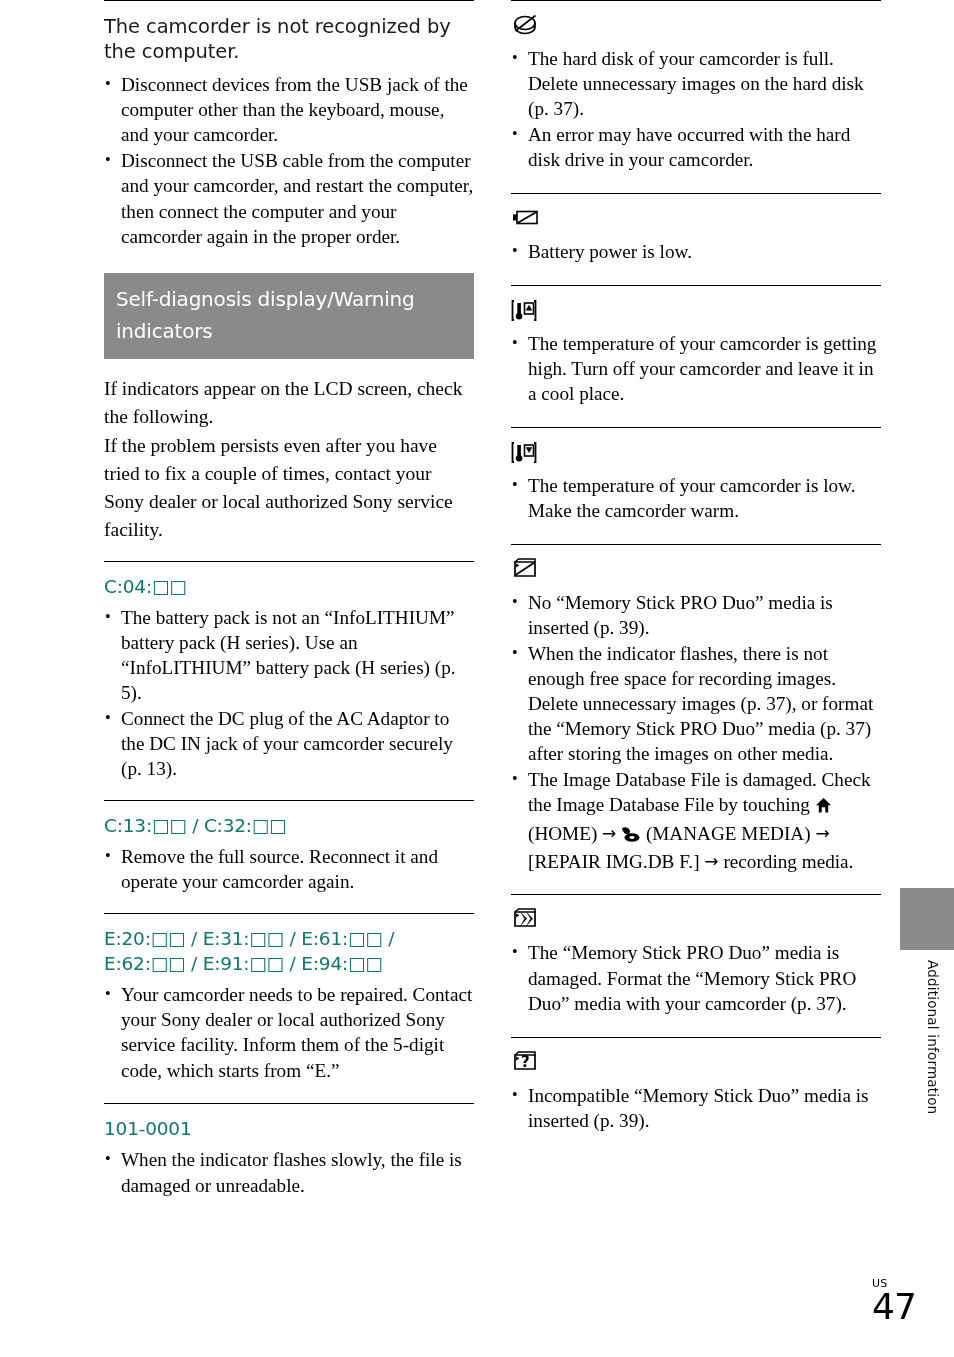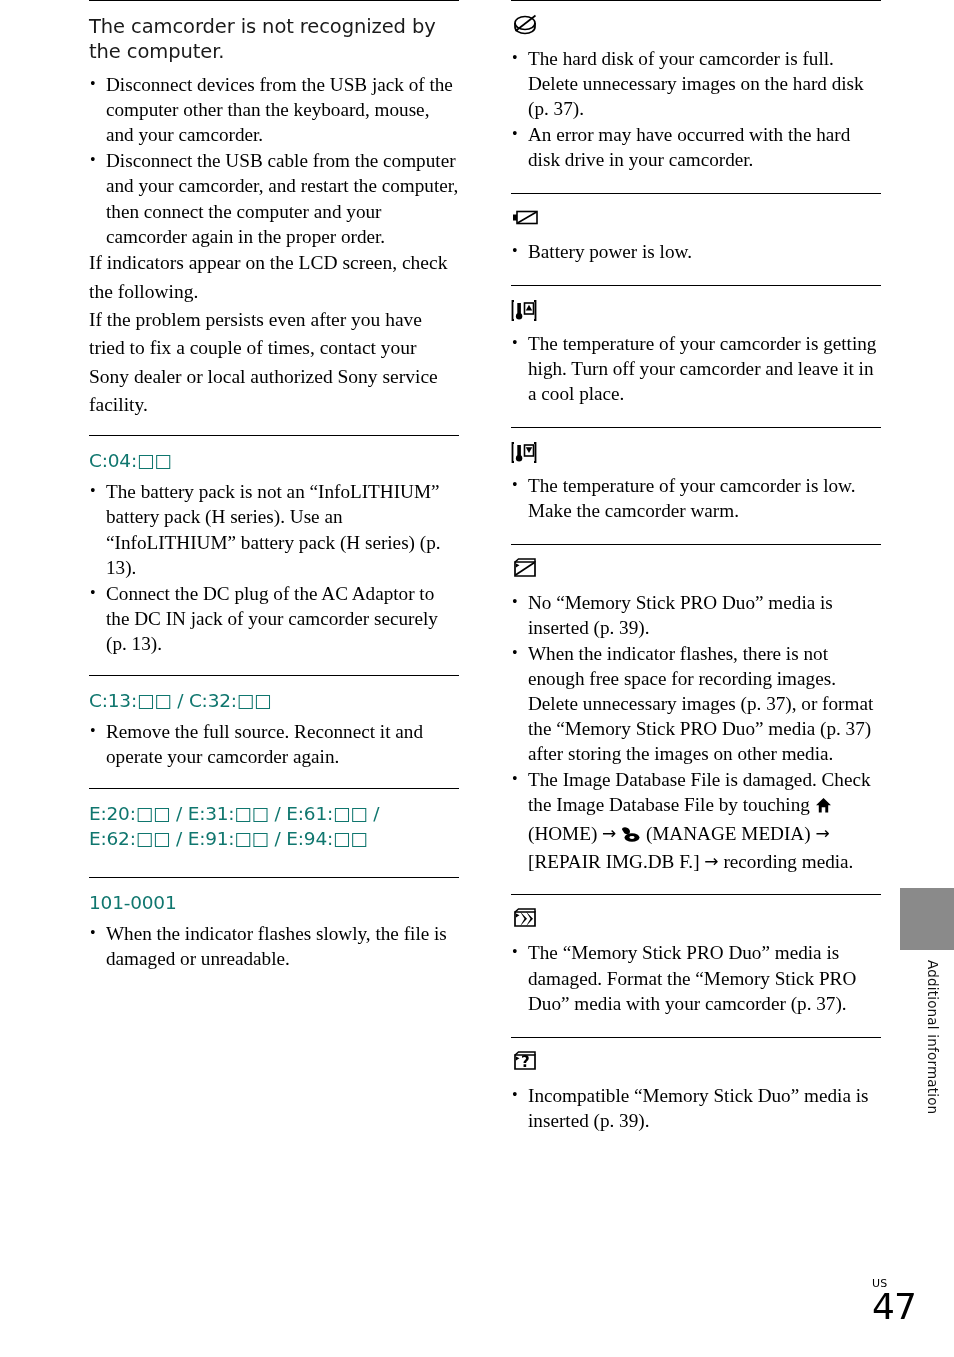--- a/index.html
+++ b/index.html
@@ -8,21 +8,21 @@
     background:#ffffff;
     font-family:"Liberation Serif", serif;
     color:#000;
     position:relative;
     overflow:hidden;
   }
   .page{position:absolute;inset:0;}
 
   
   .col{position:absolute;top:0;}
-  .col-left{left:89px;width:370px;}
+  .col-left{left:104px;width:370px;}
   .col-right{left:511px;width:370px;}
 
   
   .rule{border-top:1.6px solid #000;height:0;margin:0;}
   .rule-thin{border-top:1.1px solid #000;height:0;margin:0;}
 
   
   h2.qhead{
     font-family:"DejaVu Sans", sans-serif;
     font-weight:400;
@@ -130,42 +130,46 @@
 
     <div class="rule"></div>
 
     <h2 class="qhead">The camcorder is not recognized by the computer.</h2>
 
     <ul class="blist">
       <li>Disconnect devices from the USB jack of the computer other than the keyboard, mouse, and your camcorder.</li>
       <li>Disconnect the USB cable from the computer and your camcorder, and restart the computer, then connect the computer and your camcorder again in the proper order.</li>
     </ul>
 
+    <div class="banner">Self-diagnosis display/Warning indicators</div>
 
     <p class="para" style="white-space:pre-line;">If indicators appear on the LCD screen, check the following.
 If the problem persists even after you have tried to fix a couple of times, contact your Sony dealer or local authorized Sony service facility.</p>
 
     <div style="height:16px"></div>
     <div class="rule-thin"></div>
     <div class="code-head">C:04:□□</div>
     <ul class="blist">
-      <li>The battery pack is not an “InfoLITHIUM” battery pack (H series). Use an “InfoLITHIUM” battery pack (H series) (p. 13).</li>
+      <li>The battery pack is not an “InfoLITHIUM” battery pack (H series). Use an “InfoLITHIUM” battery pack (H series) (p. 5).</li>
       <li>Connect the DC plug of the AC Adaptor to the DC IN jack of your camcorder securely (p. 13).</li>
     </ul>
 
     <div style="height:18px"></div>
     <div class="rule-thin"></div>
     <div class="code-head">C:13:□□ / C:32:□□</div>
     <ul class="blist">
       <li>Remove the full source. Reconnect it and operate your camcorder again.</li>
     </ul>
 
     <div style="height:18px"></div>
     <div class="rule-thin"></div>
     <div class="code-head">E:20:□□ / E:31:□□ / E:61:□□ / E:62:□□ / E:91:□□ / E:94:□□</div>
+    <ul class="blist">
+      <li>Your camcorder needs to be repaired. Contact your Sony dealer or local authorized Sony service facility. Inform them of the 5-digit code, which starts from “E.”</li>
+    </ul>
 
     <div style="height:20px"></div>
     <div class="rule-thin"></div>
     <div class="code-head">101-0001</div>
     <ul class="blist">
       <li>When the indicator flashes slowly, the file is damaged or unreadable.</li>
     </ul>
 
   </div>
 

